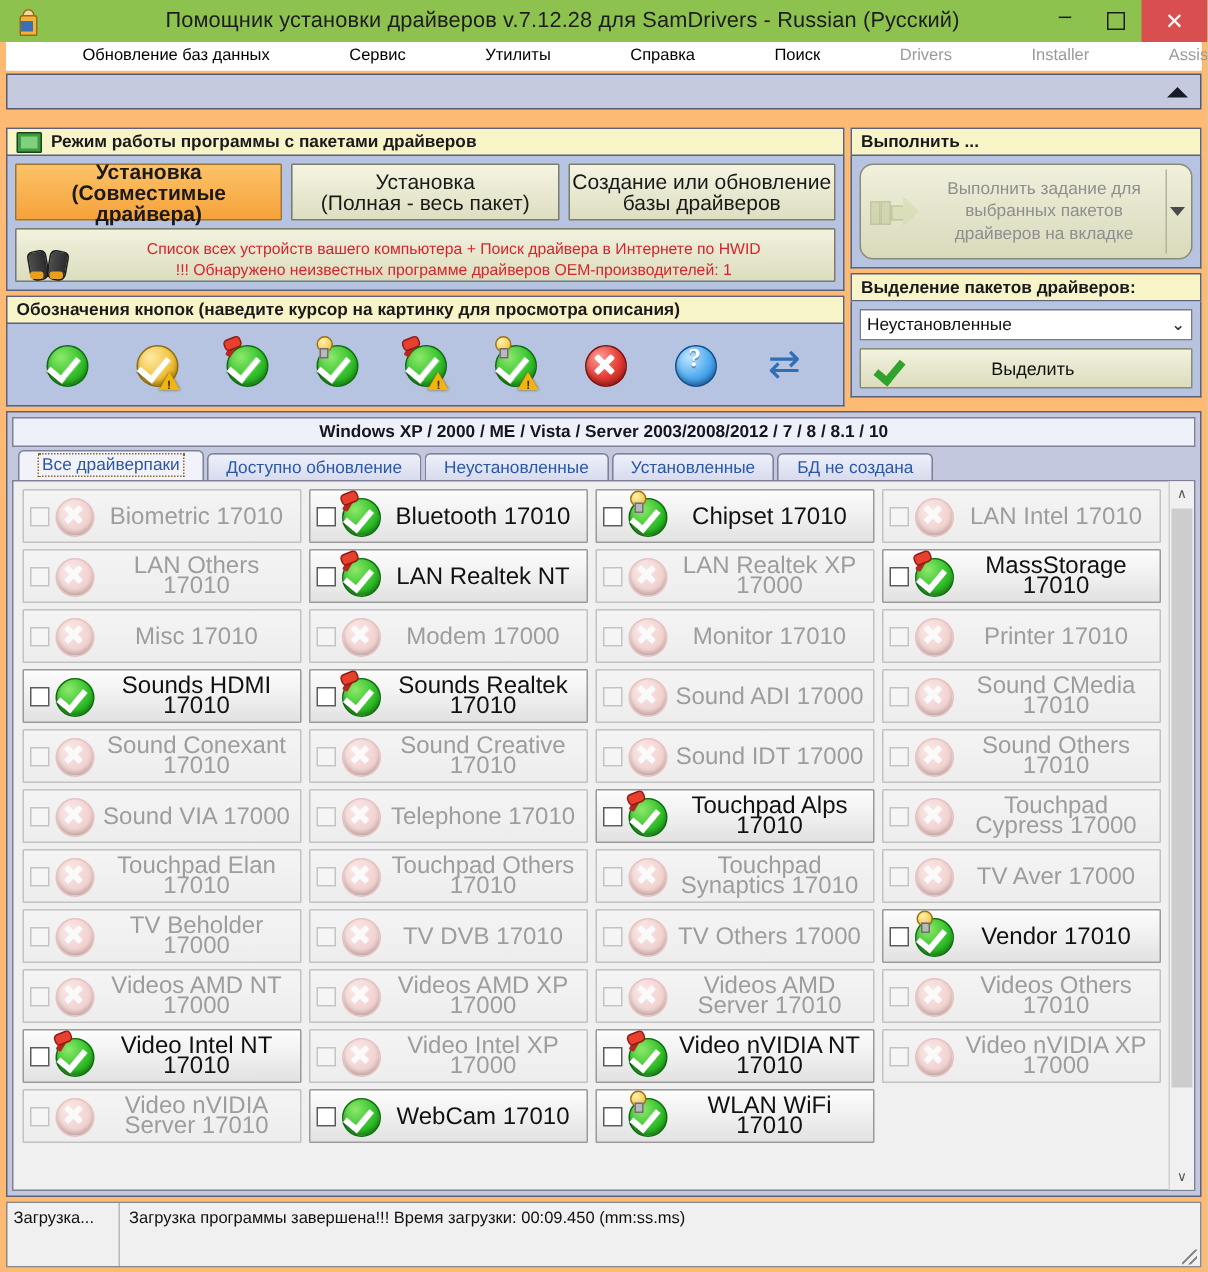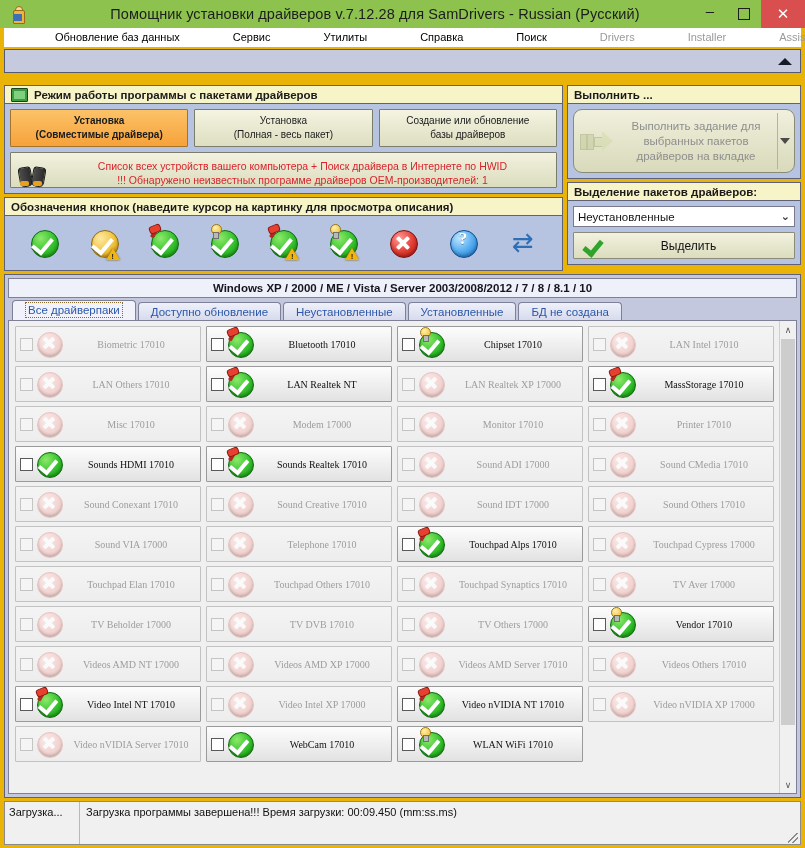--- a/index.html
+++ b/index.html
@@ -3,21 +3,21 @@
 <meta charset="utf-8">
 <style>
   html,body{margin:0;padding:0;}
   body{
     width:805px;height:848px;overflow:hidden;
     background:#8dc24f;
     font-family:"Liberation Sans","DejaVu Sans",sans-serif;
     font-size:11px;color:#000;
     -webkit-font-smoothing:antialiased;
   }
-  .win{position:relative;width:805px;height:848px;background:#eab308;box-sizing:border-box;}
+  .win{position:relative;width:805px;height:848px;background:#fdba74;box-sizing:border-box;}
 
   
   .titlebar{height:28px;display:flex;align-items:center;background:#8dc24f;position:relative;}
   .app-icon{width:18px;height:18px;margin-left:9px;position:relative;flex:0 0 auto;}
   .app-icon .body{position:absolute;left:4px;top:5px;width:10px;height:12px;background:#f2b33d;border:1px solid #9b6a15;border-radius:2px 2px 1px 1px;}
   .app-icon .head{position:absolute;left:6px;top:1px;width:6px;height:6px;border-radius:50%;background:#f5d9a0;border:1px solid #9b6a15;}
   .app-icon .shirt{position:absolute;left:5px;top:9px;width:8px;height:7px;background:#3d6fb4;}
   .title-text{flex:1;text-align:center;font-size:14.5px;color:#1d1d1d;letter-spacing:.1px;padding-left:30px;white-space:nowrap;overflow:hidden;}
   .winbtns{display:flex;align-items:center;height:28px;}
   .wbtn{width:34px;height:28px;display:flex;align-items:center;justify-content:center;color:#1d1d1d;font-size:13px;}
@@ -60,21 +60,21 @@
 
   .chip-icon{width:15px;height:12px;background:#3f9b3f;border:1px solid #17441a;border-radius:1px;position:relative;flex:0 0 auto;}
   .chip-icon:before{content:"";position:absolute;left:2px;top:2px;right:2px;bottom:2px;background:#7fd07f;}
 
   
   .modebtns{display:flex;gap:6px;}
   .mbtn{
     flex:1;height:38px;border:1px solid #7c7c6a;box-sizing:border-box;
     background:linear-gradient(#f4f4e1,#dedec2);
     display:flex;flex-direction:column;align-items:center;justify-content:center;
-    font-size:10px;color:#1a1a1a;line-height:14px;text-align:center;border-radius:1px;
+    font-size:14px;color:#1a1a1a;line-height:14px;text-align:center;border-radius:1px;
   }
   .mbtn.active{background:linear-gradient(#fcc268,#f6a23a);font-weight:bold;border-color:#a5732a;}
 
   
   .hwid{
     margin-top:5px;height:36px;border:1px solid #7c7c6a;box-sizing:border-box;
     background:linear-gradient(#f2f2df,#dcdcbe);
     display:flex;align-items:flex-end;padding:0 6px;gap:8px;border-radius:1px;
   }
   .binoc{width:30px;height:22px;position:relative;flex:0 0 auto;}
@@ -167,21 +167,21 @@
   .pkg.off{background:linear-gradient(#f4f4f4,#ededed);border-color:#c2c2c2;}
   .cbox{width:13px;height:13px;border:1px solid #5a5a5a;background:#fff;flex:0 0 auto;box-sizing:border-box;}
   .pkg.off .cbox{border-color:#c4c4c4;background:#f5f5f5;}
   .pkg .ico{width:27px;height:27px;}
   .pkg .ico .disc{left:1px;top:1px;width:24px;height:24px;}
   .pkg .ico .check{left:6px;top:5px;width:8px;height:14px;border-width:0 4px 4px 0;}
   .pkg .ico .xmark{left:6px;top:6px;}
   .pkg .ico .xmark:before,.pkg .ico .xmark:after{width:4px;height:14px;left:5px;}
   .pkg.off .ico .disc{background:radial-gradient(circle at 33% 28%,#fbe6e4 0%,#f3cdca 60%,#eec2be 100%);border-color:#e3b5b1;opacity:.8;}
   .pkg.off .ico .xmark:before,.pkg.off .ico .xmark:after{background:#fafafa;}
-  .pkg .name{flex:1;text-align:center;font-size:10px;color:#111;line-height:13px;padding:0 2px;font-family:Liberation Serif, serif;}
+  .pkg .name{flex:1;text-align:center;font-size:16px;color:#111;line-height:13px;padding:0 2px;}
   .pkg.off .name{color:#9d9d9d;}
 
   
   .vsb{width:17px;background:#f0f0f0;border-left:1px solid #cfcfcf;box-sizing:border-box;position:relative;flex:0 0 auto;}
   .vsb .arr{height:17px;display:flex;align-items:center;justify-content:center;color:#555;font-size:9px;background:#f0f0f0;}
   .vsb .thumb{position:absolute;left:1px;right:1px;top:18px;height:386px;background:#cdcdcd;}
 
   
   .statusbar{margin:3px 4px 0 4px;height:44px;background:#f0f0f0;border:1px solid #8a8a8a;box-sizing:border-box;display:flex;font-size:11px;}
   .sb1{width:66px;padding:4px 4px 0 4px;border-right:1px solid #b8b8b8;color:#111;white-space:nowrap;overflow:hidden;}

